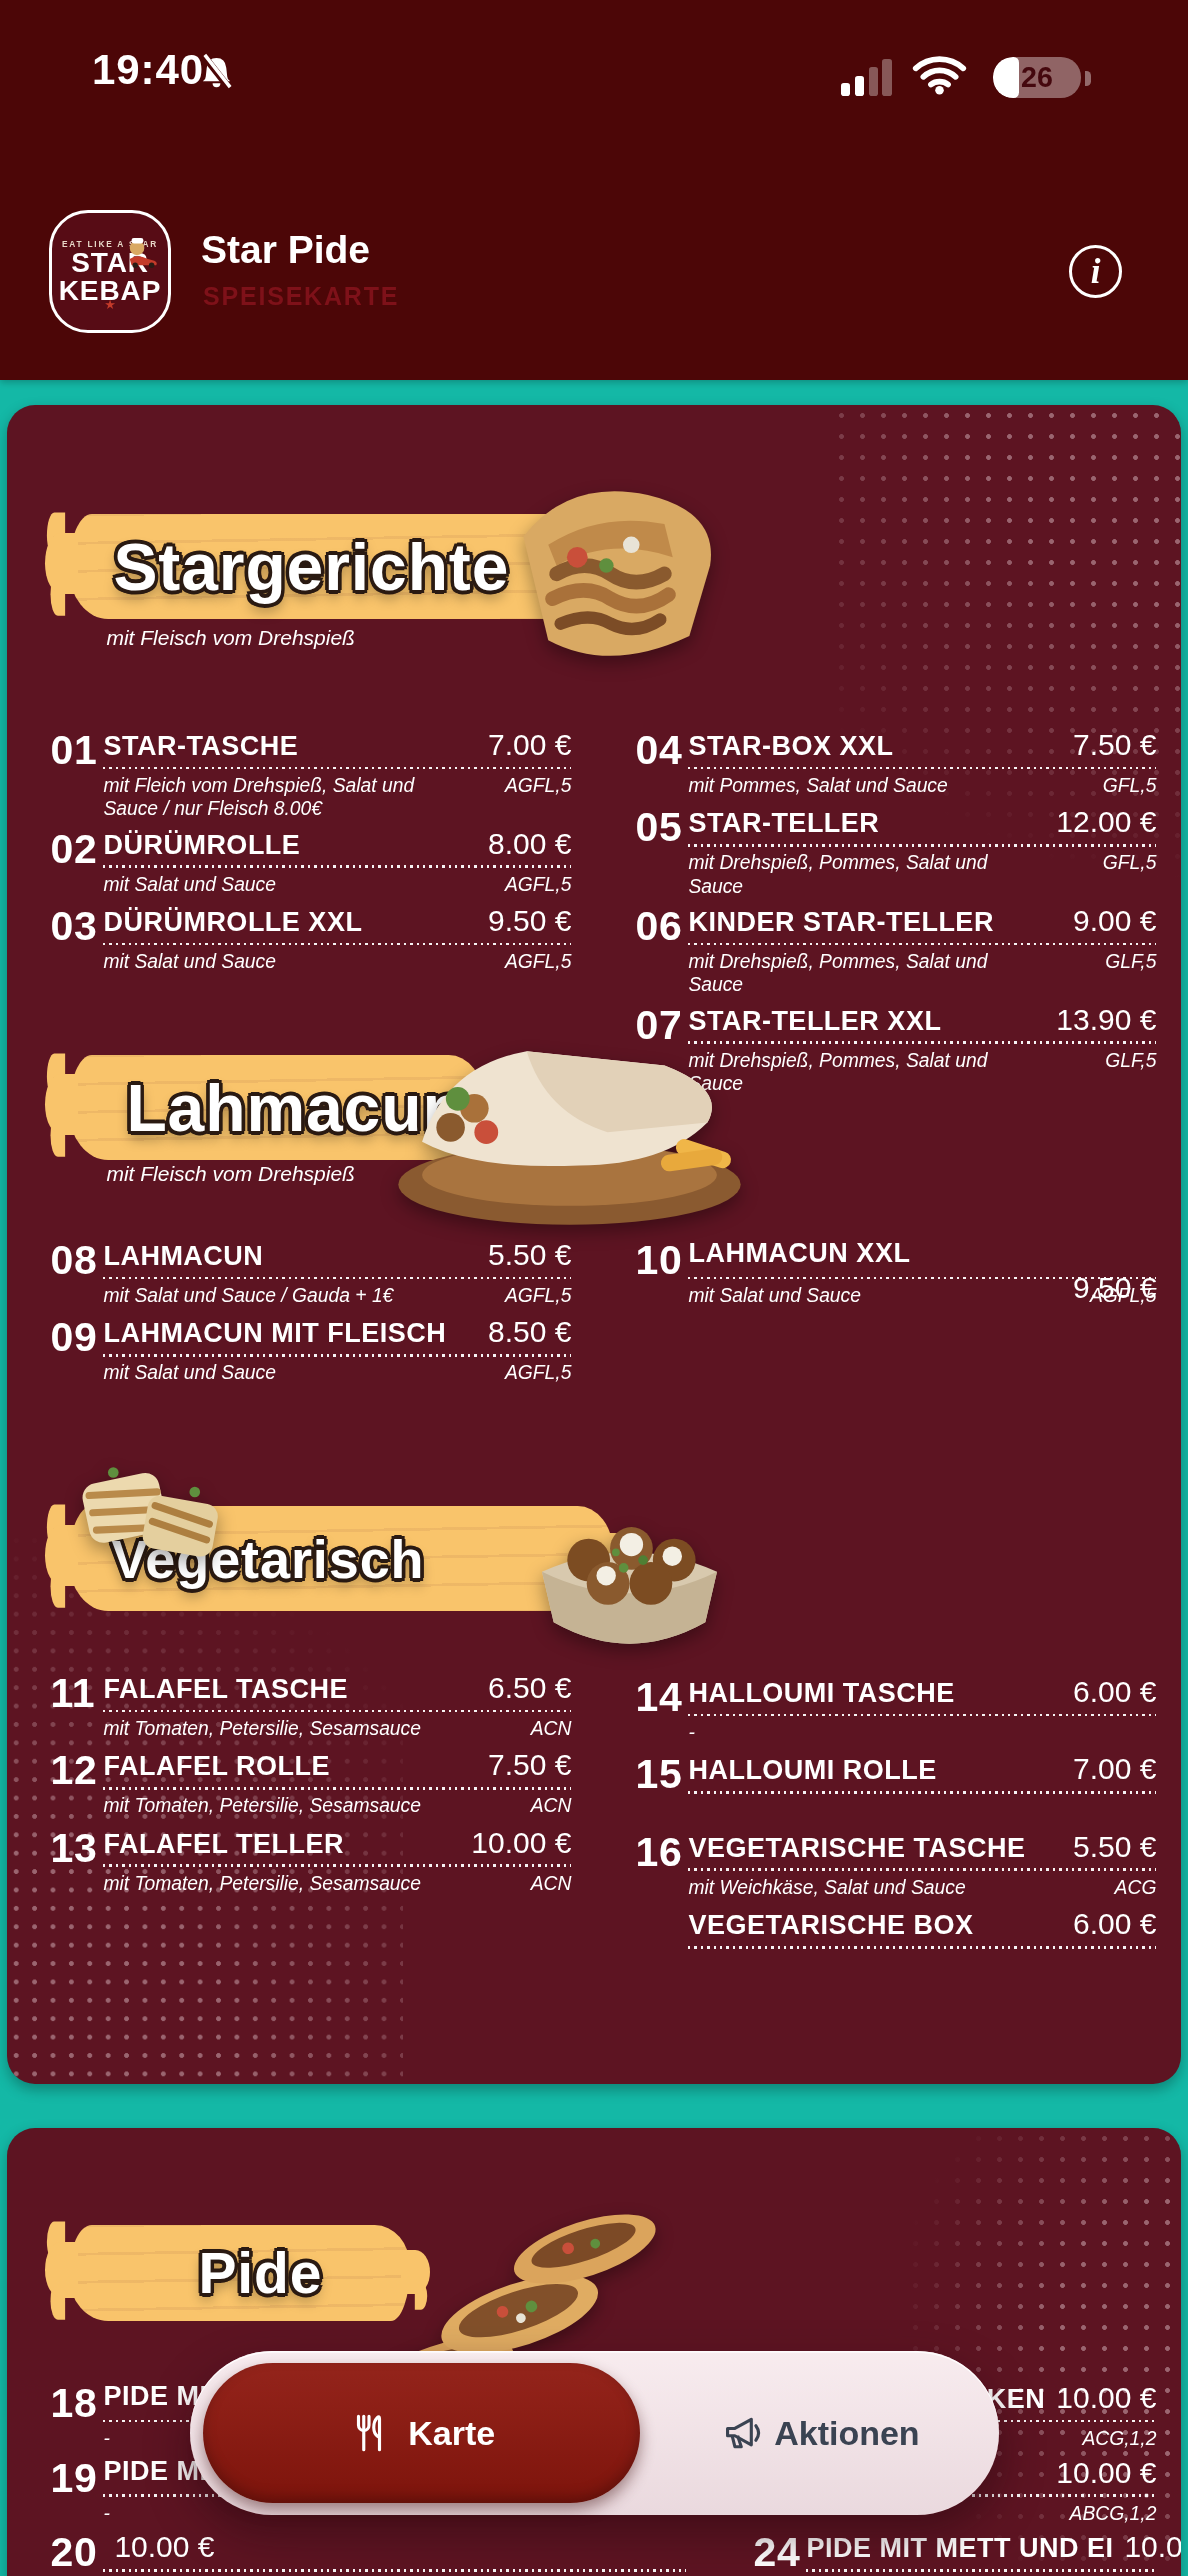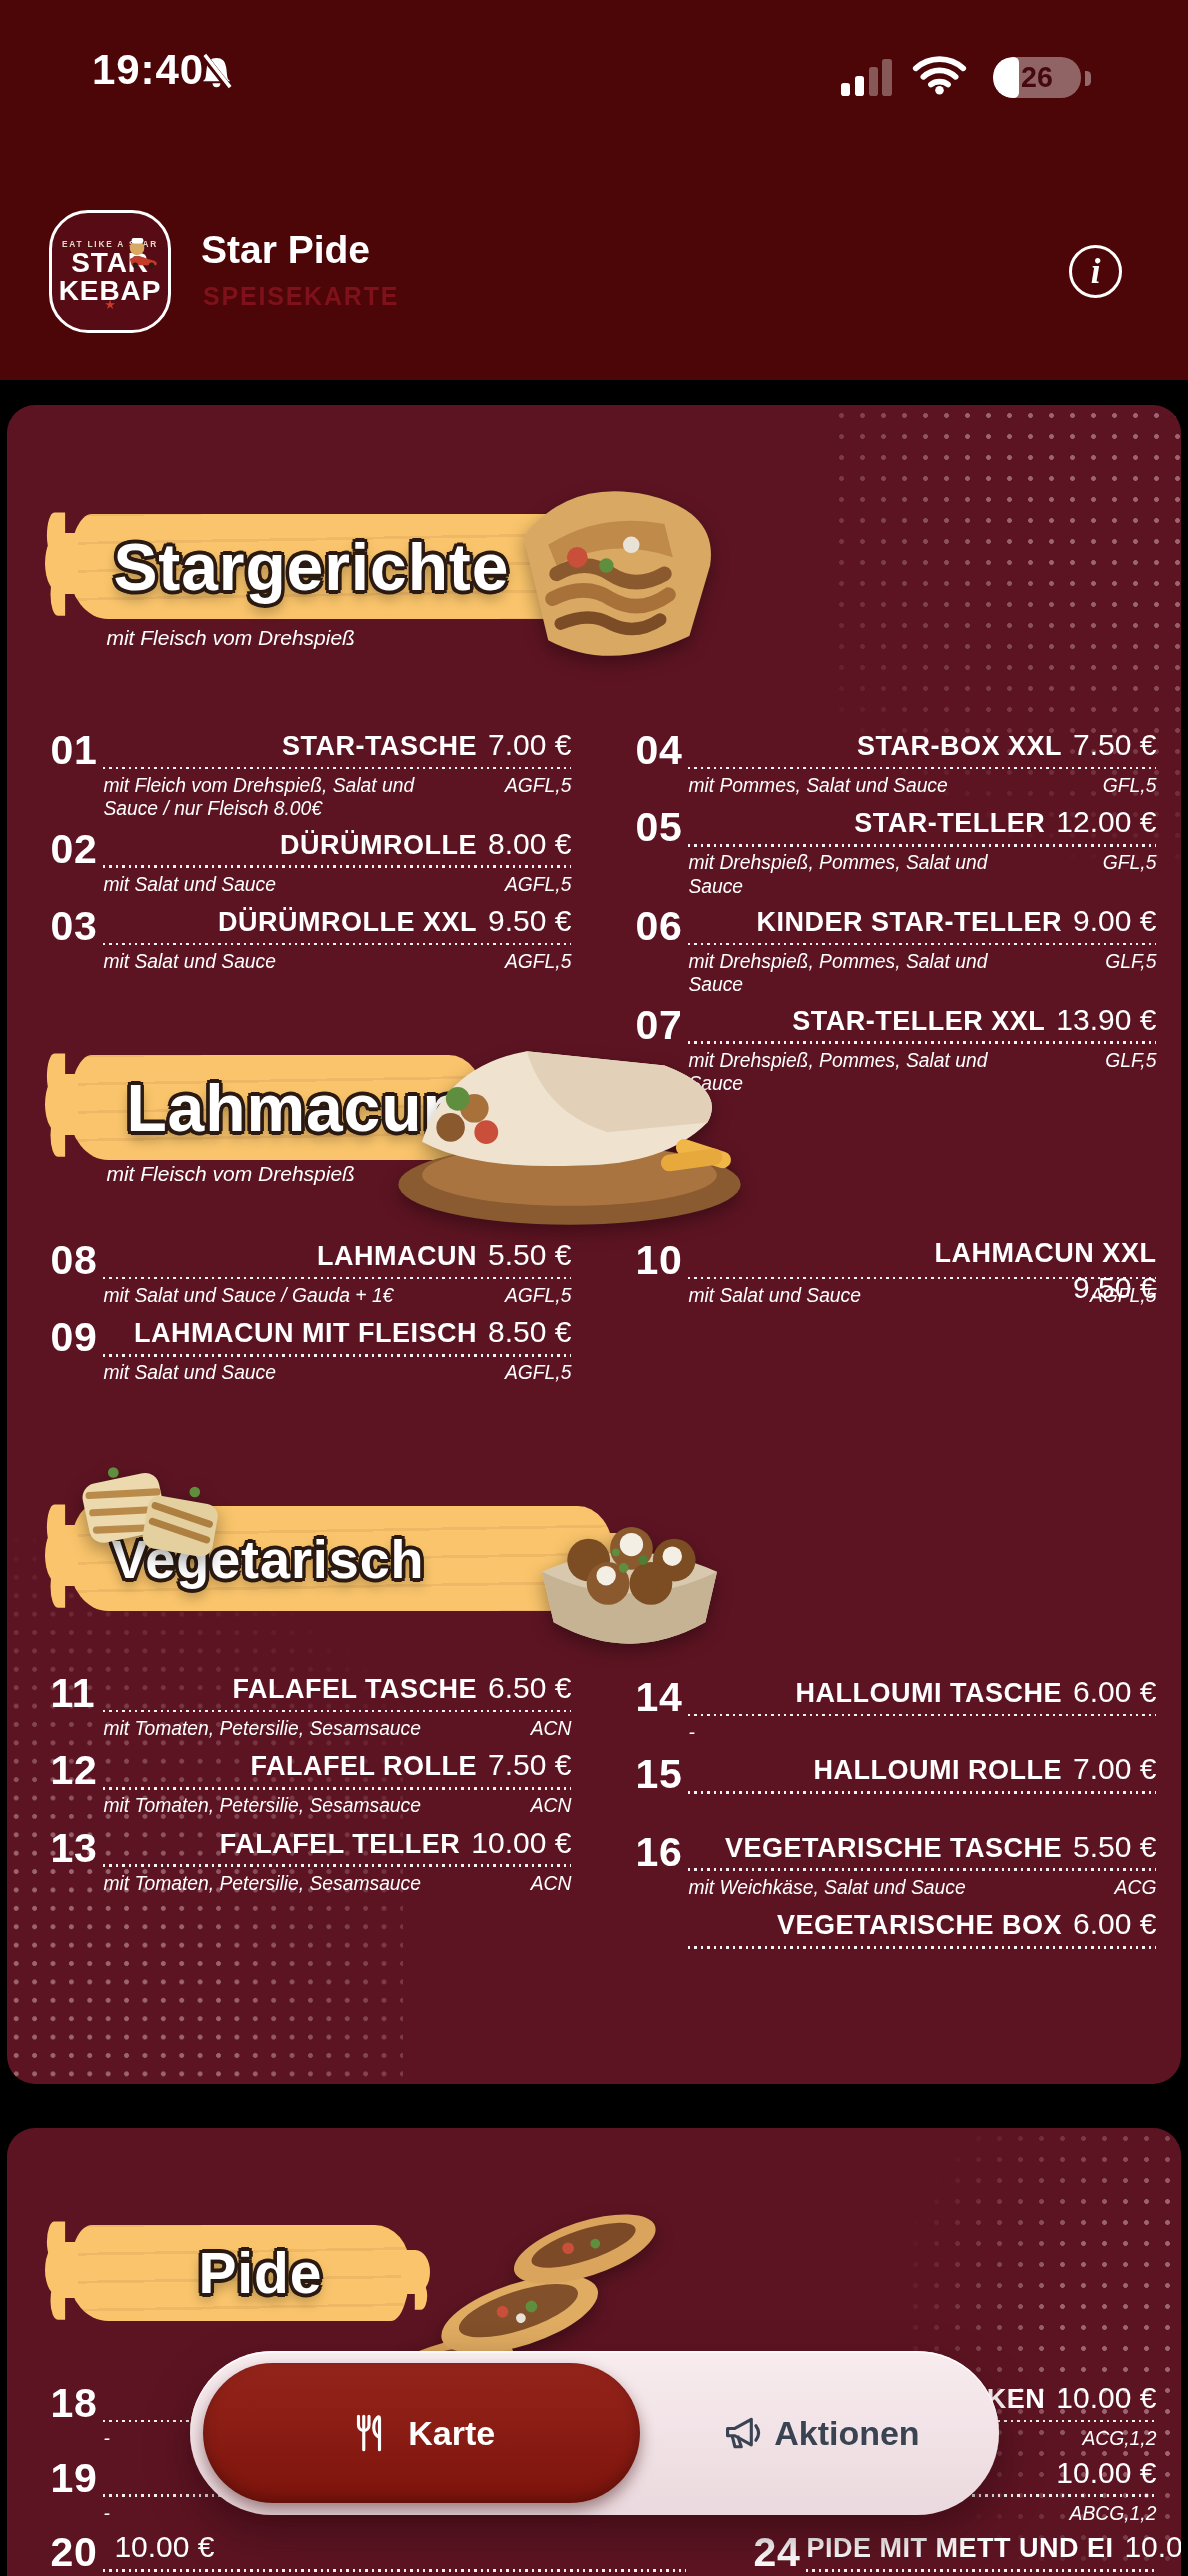--- a/index.html
+++ b/index.html
@@ -1,17 +1,17 @@
 <!DOCTYPE html>
 <html style="font-size:14.7px"><head>
 <meta charset="utf-8">
 <style>
   html,body{margin:0;padding:0;background:#caccd1;}
   *{box-sizing:border-box;}
-  .phone{position:relative;width:1188px;height:2576px;overflow:hidden;background:#000000;
+  .phone{position:relative;width:1188px;height:2576px;overflow:hidden;background:#14b8a6;
     font-family:"Liberation Sans", sans-serif;}
   
   .header{position:absolute;left:0;top:0;width:1188px;height:380px;background:#4c0607;
     box-shadow:0 2.8px 7.4px rgba(0,0,0,.25);}
   .time{position:absolute;left:92px;top:46px;color:#fff;font-size:42px;font-weight:700;letter-spacing:0.9px;}
   .bell{position:absolute;left:197px;top:53px;width:39px;height:39px;}
   .sig{position:absolute;left:841px;top:57px;width:61px;height:39px;display:flex;align-items:flex-end;gap:4.6px;}
   .sig i{display:block;width:9.2px;border-radius:2.8px;}
   .sig i.on{background:#fff;}
   .sig i.off{background:rgba(255,255,255,.33);}
@@ -59,21 +59,21 @@
       0 3.7px 0 #2a1a12,0 -3.7px 0 #2a1a12,3.7px 0 0 #2a1a12,-3.7px 0 0 #2a1a12,0 7.4px 13px rgba(0,0,0,.4);}
   .sec-sub{position:absolute;color:#fff;font-size:21px;font-style:italic;}
   .food{position:absolute;z-index:3;filter:drop-shadow(0 7.4px 9.2px rgba(0,0,0,.35));}
   
   .col{position:absolute;width:521px;}
   .item{display:flex;margin-bottom:7.4px;color:#fff;}
   .card2 .item{margin-bottom:4.6px;}
   .num{width:53px;flex:0 0 53px;font-size:41px;font-weight:700;line-height:1.0;margin-top:1px;letter-spacing:0.9px;}
   .ibody{flex:1;min-width:0;position:relative;}
   .head{display:flex;align-items:baseline;min-height:33px;line-height:1.08;}
-  .iname{flex:1;font-size:27px;font-weight:700;letter-spacing:0.5px;white-space:nowrap;text-align:right;}
+  .iname{flex:1;font-size:27px;font-weight:700;letter-spacing:0.5px;white-space:nowrap;}
   .price{font-size:30px;font-weight:400;white-space:nowrap;margin-left:11px;}
   .dline{height:2.8px;margin:4.6px 0 4.6px;
     background-image:repeating-linear-gradient(90deg,rgba(255,255,255,.95) 0 2.4px,transparent 2.4px 6.4px);}
   .sub{display:flex;justify-content:space-between;align-items:flex-start;min-height:25px;
     font-size:19.3px;font-style:italic;line-height:1.2;}
   .desc{max-width:76%;}
   .allerg{margin-left:auto;}
   .item[data-variant="price-low"] .ibody{position:relative;}
   .item[data-variant="price-low"] .price{position:absolute;right:0;top:33px;z-index:2;}
   .item[data-variant="name-end"] .iname{flex:0 0 auto;margin-left:auto;}

